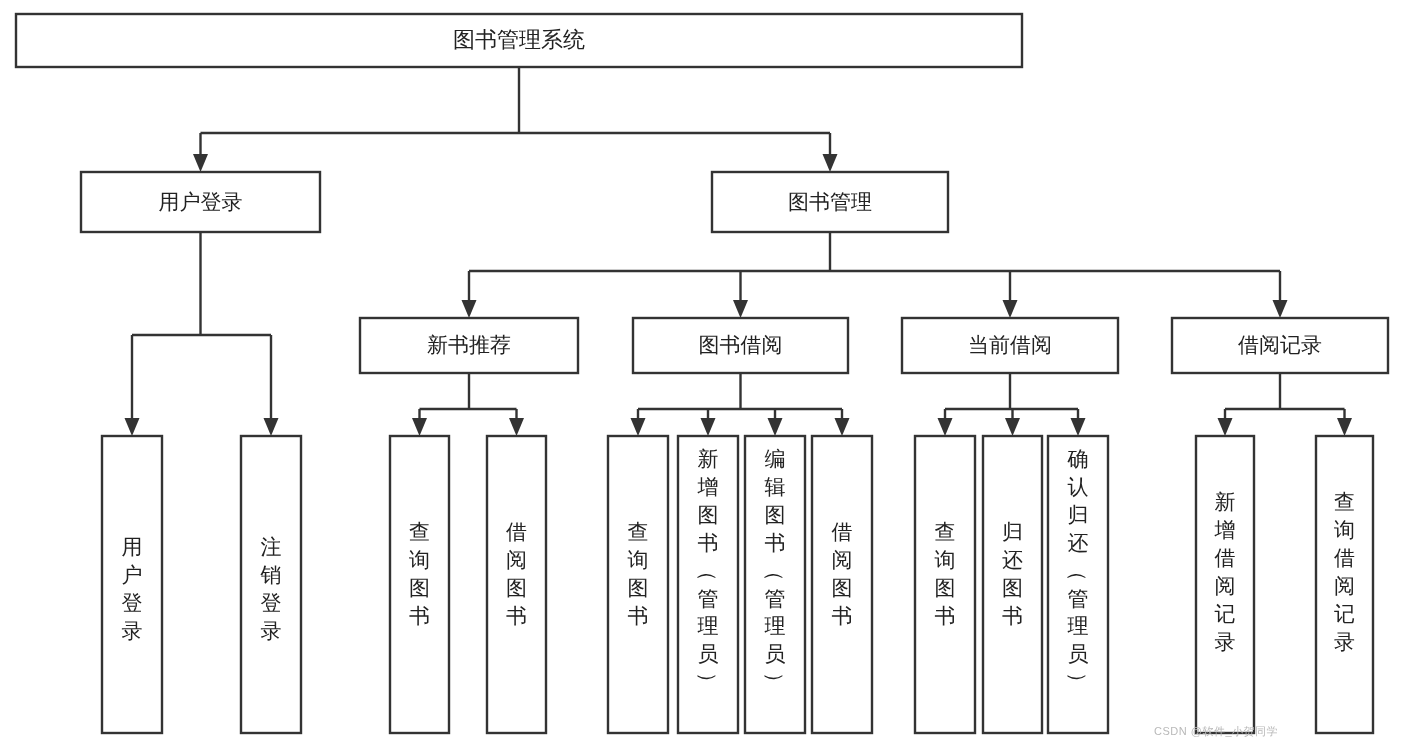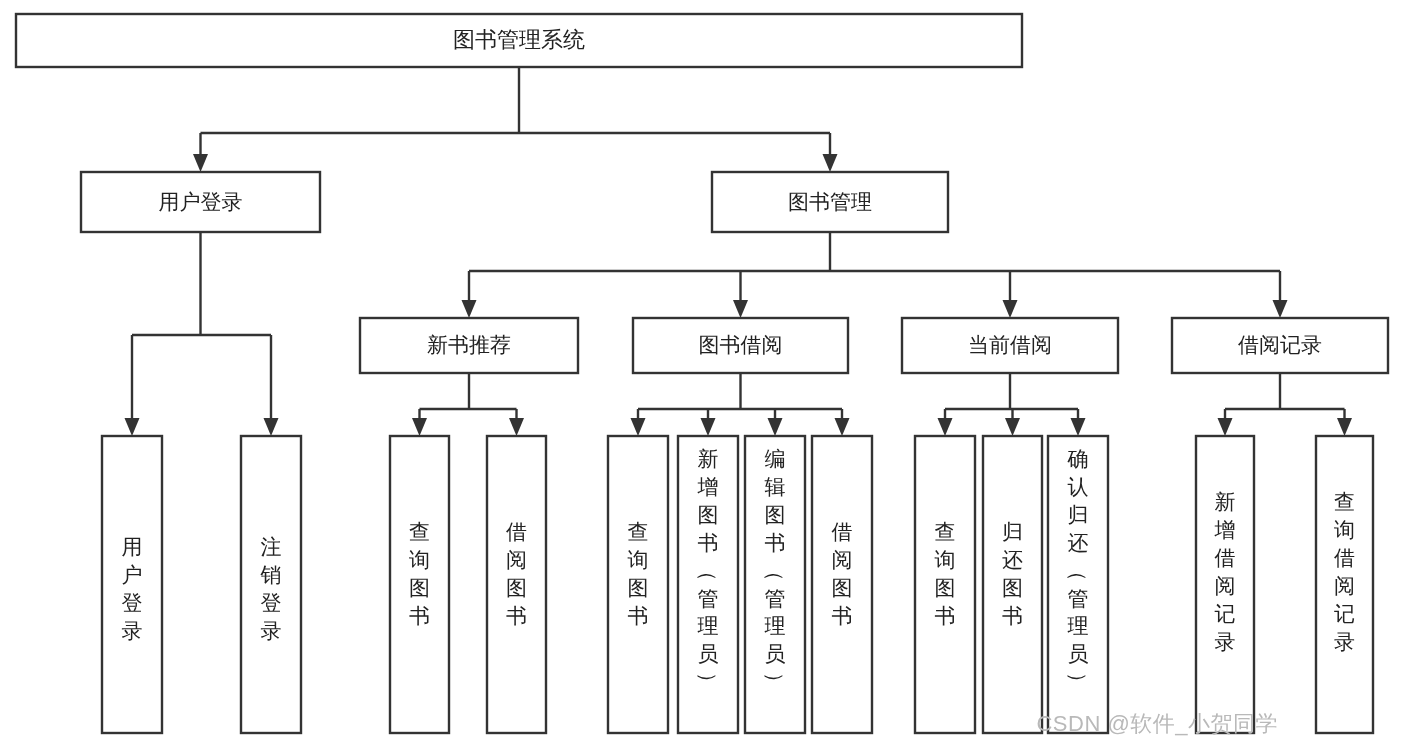--- a/index.html
+++ b/index.html
@@ -51,21 +51,21 @@
   .node-label-v {
     font-family: "Liberation Sans", "DejaVu Sans", sans-serif;
     fill: #222222;
     text-anchor: middle;
   }
   .watermark-text {
     position: absolute;
     right: 8px;
     bottom: 8px;
     font-family: "Liberation Sans", "DejaVu Sans", sans-serif;
-    font-size: 22px;
+    font-size: 11px;
     color: #b9b9b9;
     letter-spacing: 0.5px;
     white-space: nowrap;
     user-select: none;
   }
 </style>
 </head>
 <body>
 
 <div id="diagram-root">

